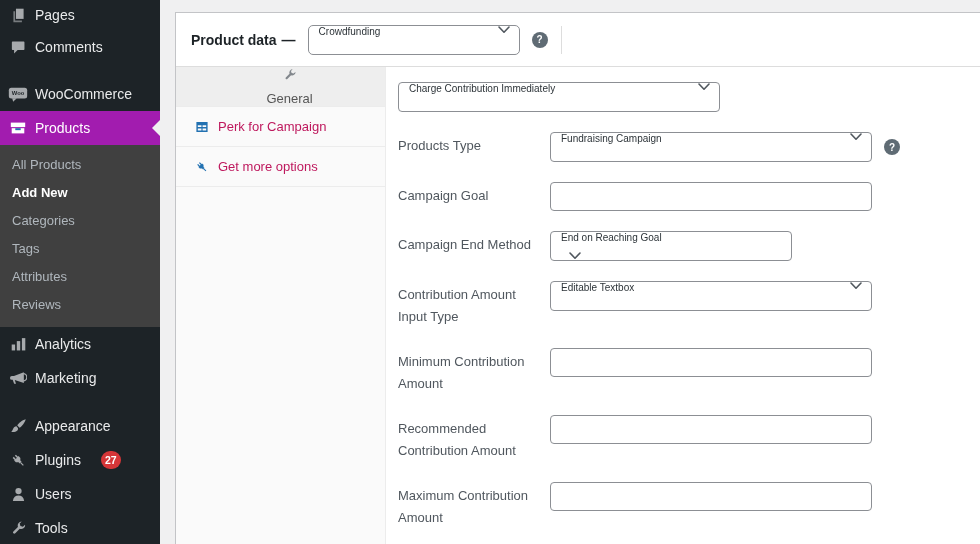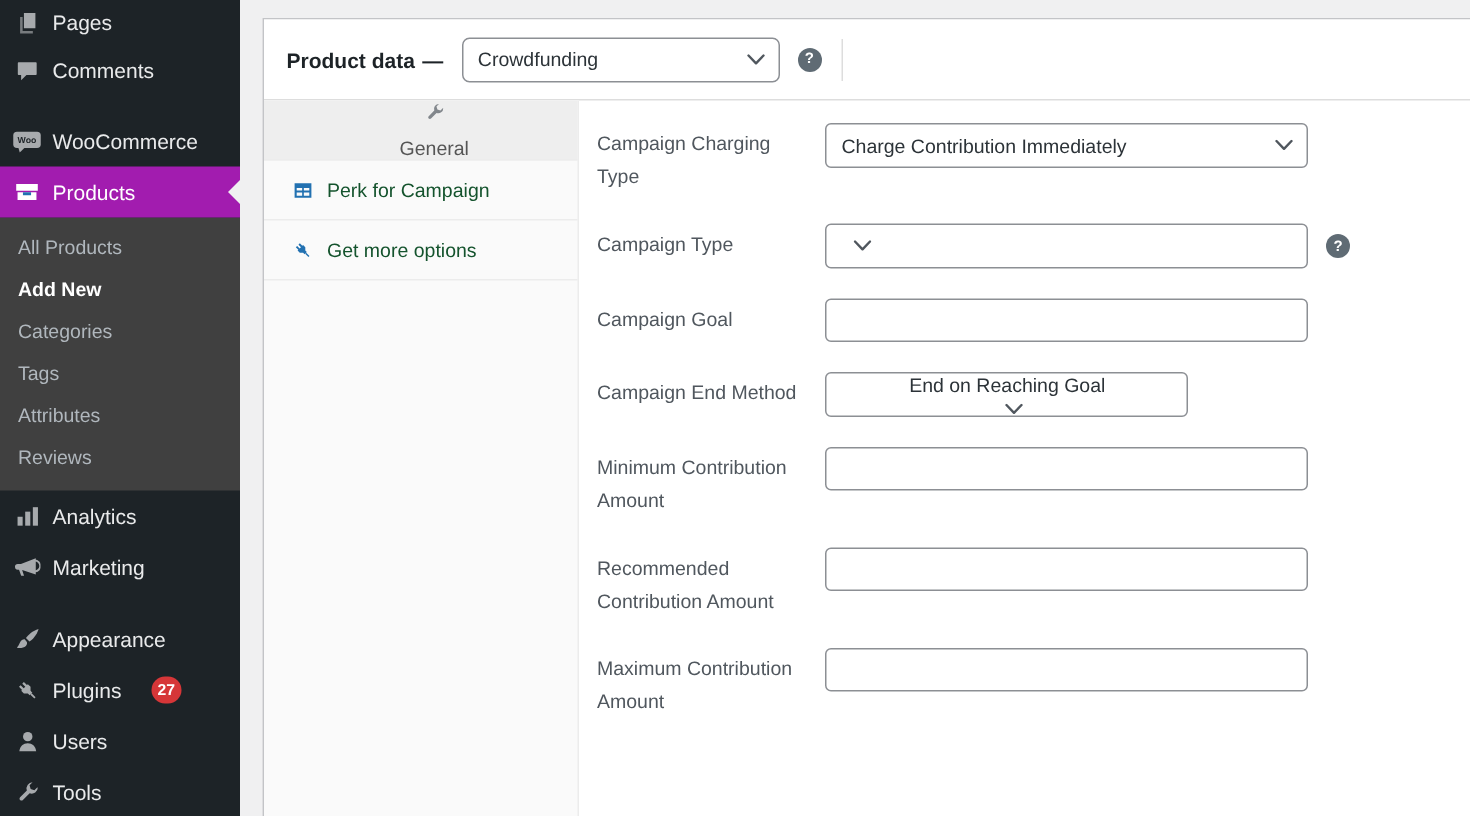--- a/index.html
+++ b/index.html
@@ -33,35 +33,35 @@
     font-weight:bold; display:inline-flex; align-items:center; justify-content:center; }
 
   
   .panel { position:absolute; left:175px; top:12px; width:806px; height:534px;
     background:#fff; border:1px solid #c3c4c7; }
   .panel-header { height:54px; display:flex; align-items:center;
     padding-left:15px; border-bottom:1px solid #ddd; background:#fff; }
   .panel-title { font-size:14px; font-weight:bold; color:#1d2327; }
   .title-dash { font-size:14px; font-weight:bold; color:#1d2327; margin-left:5px; }
   .select { height:30px; background:#fff; border:1px solid #8c8f94; border-radius:4px;
-    display:flex; align-items:center; justify-content:space-between;
-    padding:0 9px 0 10px; font-size:13px; color:#2c3338; cursor:pointer; }
+    display:flex; justify-content:space-between;
+    padding:0 9px 0 10px; font-size:10px; color:#2c3338; cursor:pointer; }
   .header-select { width:212px; margin-left:12px; border-radius:5px; }
   .chev { flex:0 0 auto; margin-left:8px; }
   .help-circle { width:16px; height:16px; border-radius:50%; background:#5f6b74;
     color:#fff; font-size:10px; font-weight:bold; display:inline-flex;
     align-items:center; justify-content:center; margin-left:12px; cursor:pointer;
     flex:0 0 16px; }
   .header-divider { width:1px; height:28px; background:#ddd; margin-left:13px; }
 
   .panel-body { display:flex; height:479px; align-items:stretch; }
   .tabs { width:210px; flex:0 0 210px; background:#fafafa;
     border-right:1px solid #ececec; }
   .tab { height:40px; display:flex; align-items:center; gap:9px;
-    padding-left:18px; font-size:13px; color:#14532d;
+    padding-left:18px; font-size:13px; color:#be185d;
     border-bottom:1px solid #ececec; cursor:pointer; }
   .tab .tab-icon { width:15px; height:15px; display:flex; align-items:center;
     justify-content:center; color:#2271b1; }
   .tab.active { background:#eee; color:#555;flex-direction:column; }
   .tab.active .tab-icon { color:#82878c; }
 
   .form { flex:1; padding:15px 20px 20px 12px; }
   .row { display:flex; margin-bottom:20px; }
   .lbl { width:152px; flex:0 0 152px; padding:3px 6px 0 0; font-size:13px;
     line-height:22px; color:#50575e; }
@@ -243,35 +243,35 @@
               </g>
             </svg>
         </span>
         <span>Get more options</span>
       </div>
     </div>
 
     <div class="form">
 
       <div class="row">
-        <label class="lbl">Campaign Charging Type</label>
         <div class="control-wrap">
           <div class="select field-select">
             <span>Charge Contribution Immediately</span>
             <svg class="chev" width="12" height="8" viewBox="0 0 12 8">
                 <polyline points="1,1 6,6.2 11,1" fill="none" stroke="#50575e" stroke-width="1.6" stroke-linecap="round" stroke-linejoin="round"></polyline>
               </svg>
           </div>
         </div>
       </div>
 
       <div class="row">
-        <label class="lbl">Campaign Type</label>
+        <label class="lbl">Products Type</label>
         <div class="control-wrap">
           <div class="select field-select">
+            <span>Fundraising Campaign</span>
             <svg class="chev" width="12" height="8" viewBox="0 0 12 8">
                 <polyline points="1,1 6,6.2 11,1" fill="none" stroke="#50575e" stroke-width="1.6" stroke-linecap="round" stroke-linejoin="round"></polyline>
               </svg>
           </div>
           <span class="help-circle">
               <span>?</span>
             </span>
         </div>
       </div>
 
@@ -287,20 +287,31 @@
         <div class="control-wrap">
           <div class="select field-select narrow">
             <span>End on Reaching Goal</span>
             <svg class="chev" width="12" height="8" viewBox="0 0 12 8">
                 <polyline points="1,1 6,6.2 11,1" fill="none" stroke="#50575e" stroke-width="1.6" stroke-linecap="round" stroke-linejoin="round"></polyline>
               </svg>
           </div>
         </div>
       </div>
 
+      <div class="row">
+        <label class="lbl">Contribution Amount Input Type</label>
+        <div class="control-wrap">
+          <div class="select field-select">
+            <span>Editable Textbox</span>
+            <svg class="chev" width="12" height="8" viewBox="0 0 12 8">
+                <polyline points="1,1 6,6.2 11,1" fill="none" stroke="#50575e" stroke-width="1.6" stroke-linecap="round" stroke-linejoin="round"></polyline>
+              </svg>
+          </div>
+        </div>
+      </div>
 
       <div class="row">
         <label class="lbl">Minimum Contribution Amount</label>
         <div class="control-wrap">
           <input type="text" class="text-input" style="">
         </div>
       </div>
 
       <div class="row">
         <label class="lbl">Recommended Contribution Amount</label>

